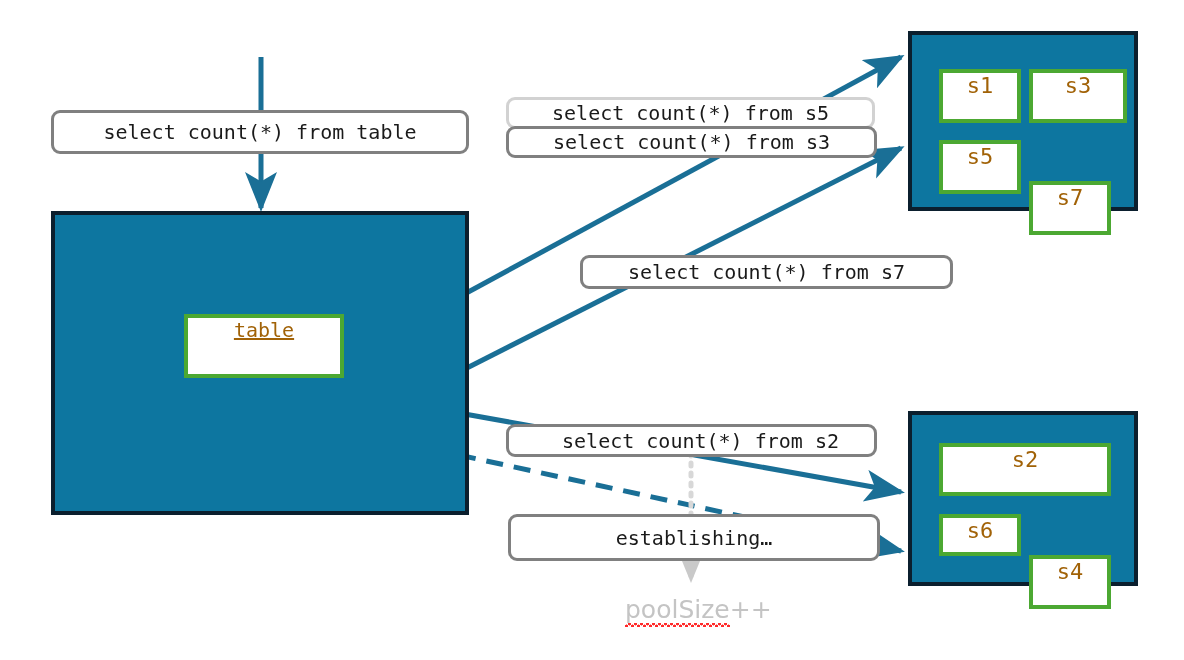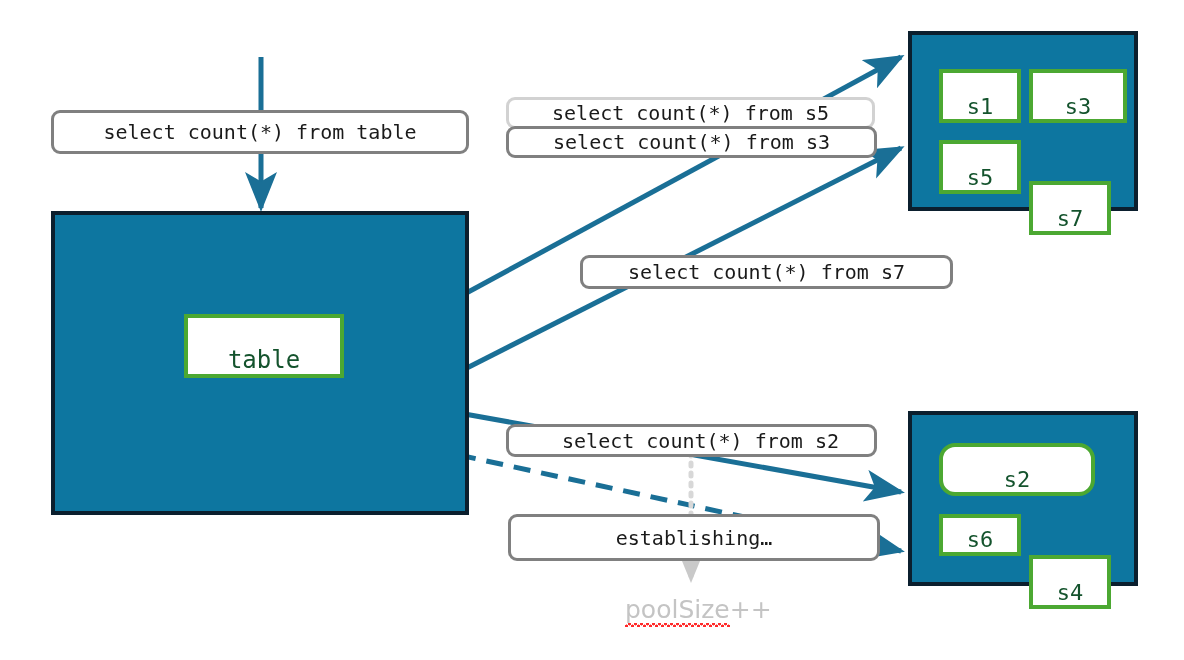--- a/index.html
+++ b/index.html
@@ -19,25 +19,25 @@
     background:#0d76a0;
     border:4px solid #0b1f2e;
     box-sizing:border-box;
   }
   
   .node{
     position:absolute;
     background:#ffffff;
     border:4px solid #4ca832;
     box-sizing:border-box;
-    display:flex;align-items:flex-end;justify-content:center;
-    color:#14532d;
+    display:flex;align-items:flex-start;justify-content:center;
+    color:#a16207;
     font-family:"DejaVu Sans Mono","Liberation Mono",monospace;
   }
-  .node.big{font-size:24px;}
+  .node.big{font-size:20px;text-decoration:underline;}
   .node.small{font-size:22px;}
 
   
   .pill{
     position:absolute;
     background:#ffffff;
     border:3px solid #808080;
     border-radius:9px;
     box-sizing:border-box;
     display:flex;align-items:center;justify-content:center;
@@ -139,21 +139,21 @@
     </div>
     <div class="node small" style="left:27px;top:105px;width:82px;height:54px;">
       <span>s5</span>
     </div>
     <div class="node small" style="left:117px;top:105px;width:82px;height:54px;margin-top:41px;">
       <span>s7</span>
     </div>
   </div>
 
   <div class="db-box" style="left:908px;top:411px;width:230px;height:175px;">
-    <div class="node small" style="left:27px;top:28px;width:156px;height:53px;border-radius:16px;">
+    <div class="node small" style="left:27px;top:28px;width:172px;height:53px;">
       <span>s2</span>
     </div>
     <div class="node small" style="left:27px;top:99px;width:82px;height:42px;">
       <span>s6</span>
     </div>
     <div class="node small" style="left:117px;top:99px;width:82px;height:54px;margin-top:41px;">
       <span>s4</span>
     </div>
   </div>
 

